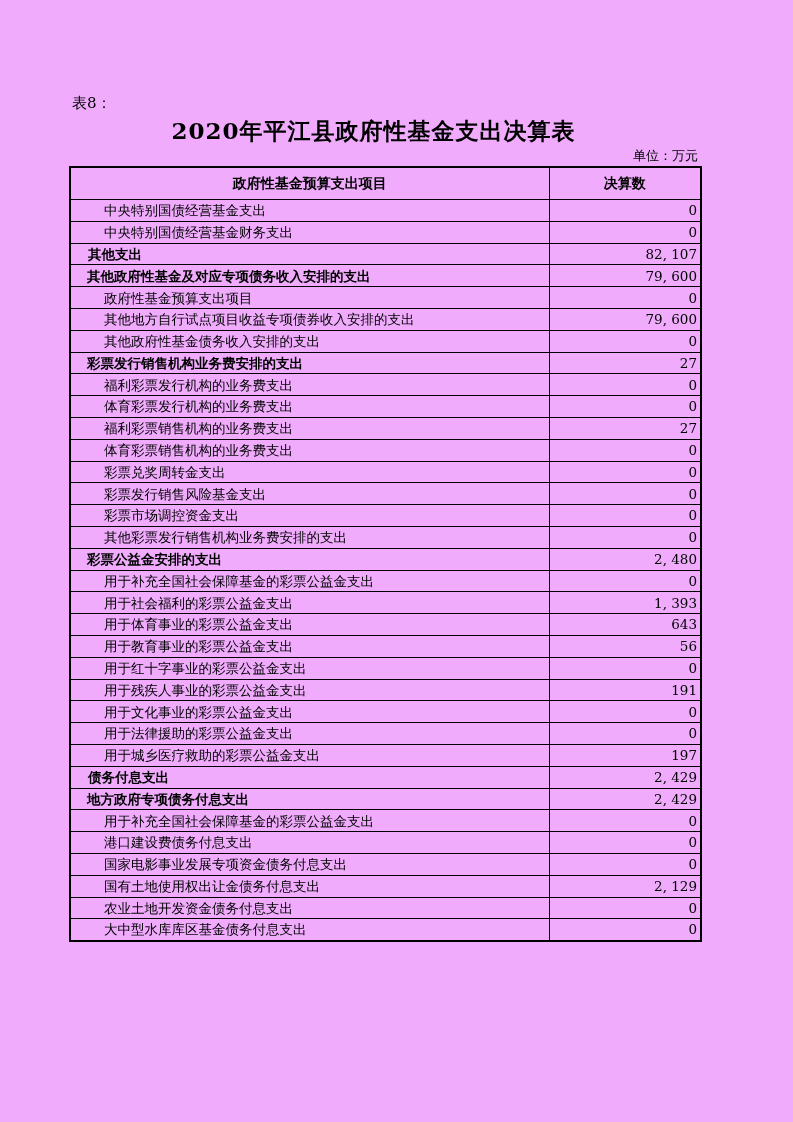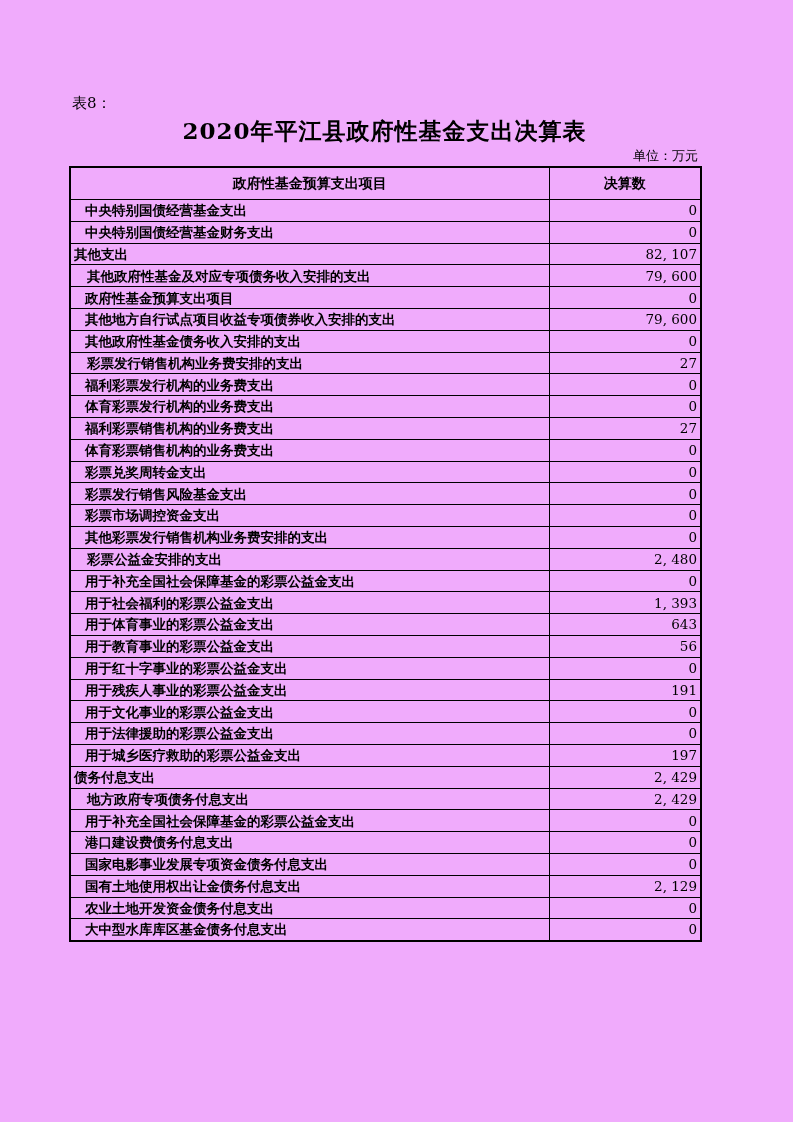--- a/index.html
+++ b/index.html
@@ -24,21 +24,21 @@
   }
   .table-label {
     position: absolute;
     left: 72px;
     top: 94px;
     font-size: 15px;
     line-height: 18px;
   }
   .doc-title {
     position: absolute;
-    left: 69px;
+    left: 58px;
     top: 116px;
     width: 631px;
     text-align: center;
     font-size: 23px;
     font-weight: bold;
     letter-spacing: 1px;
     line-height: 30px;
     white-space: nowrap;
   }
   .unit-note {
@@ -74,23 +74,23 @@
     text-align: center;
     border-bottom: 1.5px solid #000000;
   }
   .fund-table tbody tr {
     height: 21.8px;
   }
   .fund-table td {
     font-size: 13.5px;
     line-height: 1.05;
   }
-  td.item-cell.lv0 { padding-left: 3px; }
+  td.item-cell.lv0 { padding-left: 17px; }
   td.item-cell.lv1 { padding-left: 16px; }
-  td.item-cell.lv2 { padding-left: 14px; font-weight: bold; }
+  td.item-cell.lv2 { padding-left: 33px; }
   td.item-cell.bold { font-weight: bold; }
   td.value-cell {
     text-align: right;
     padding-right: 3px;
   }
 </style>
 </head>
 <body>
 
 <div class="page">

